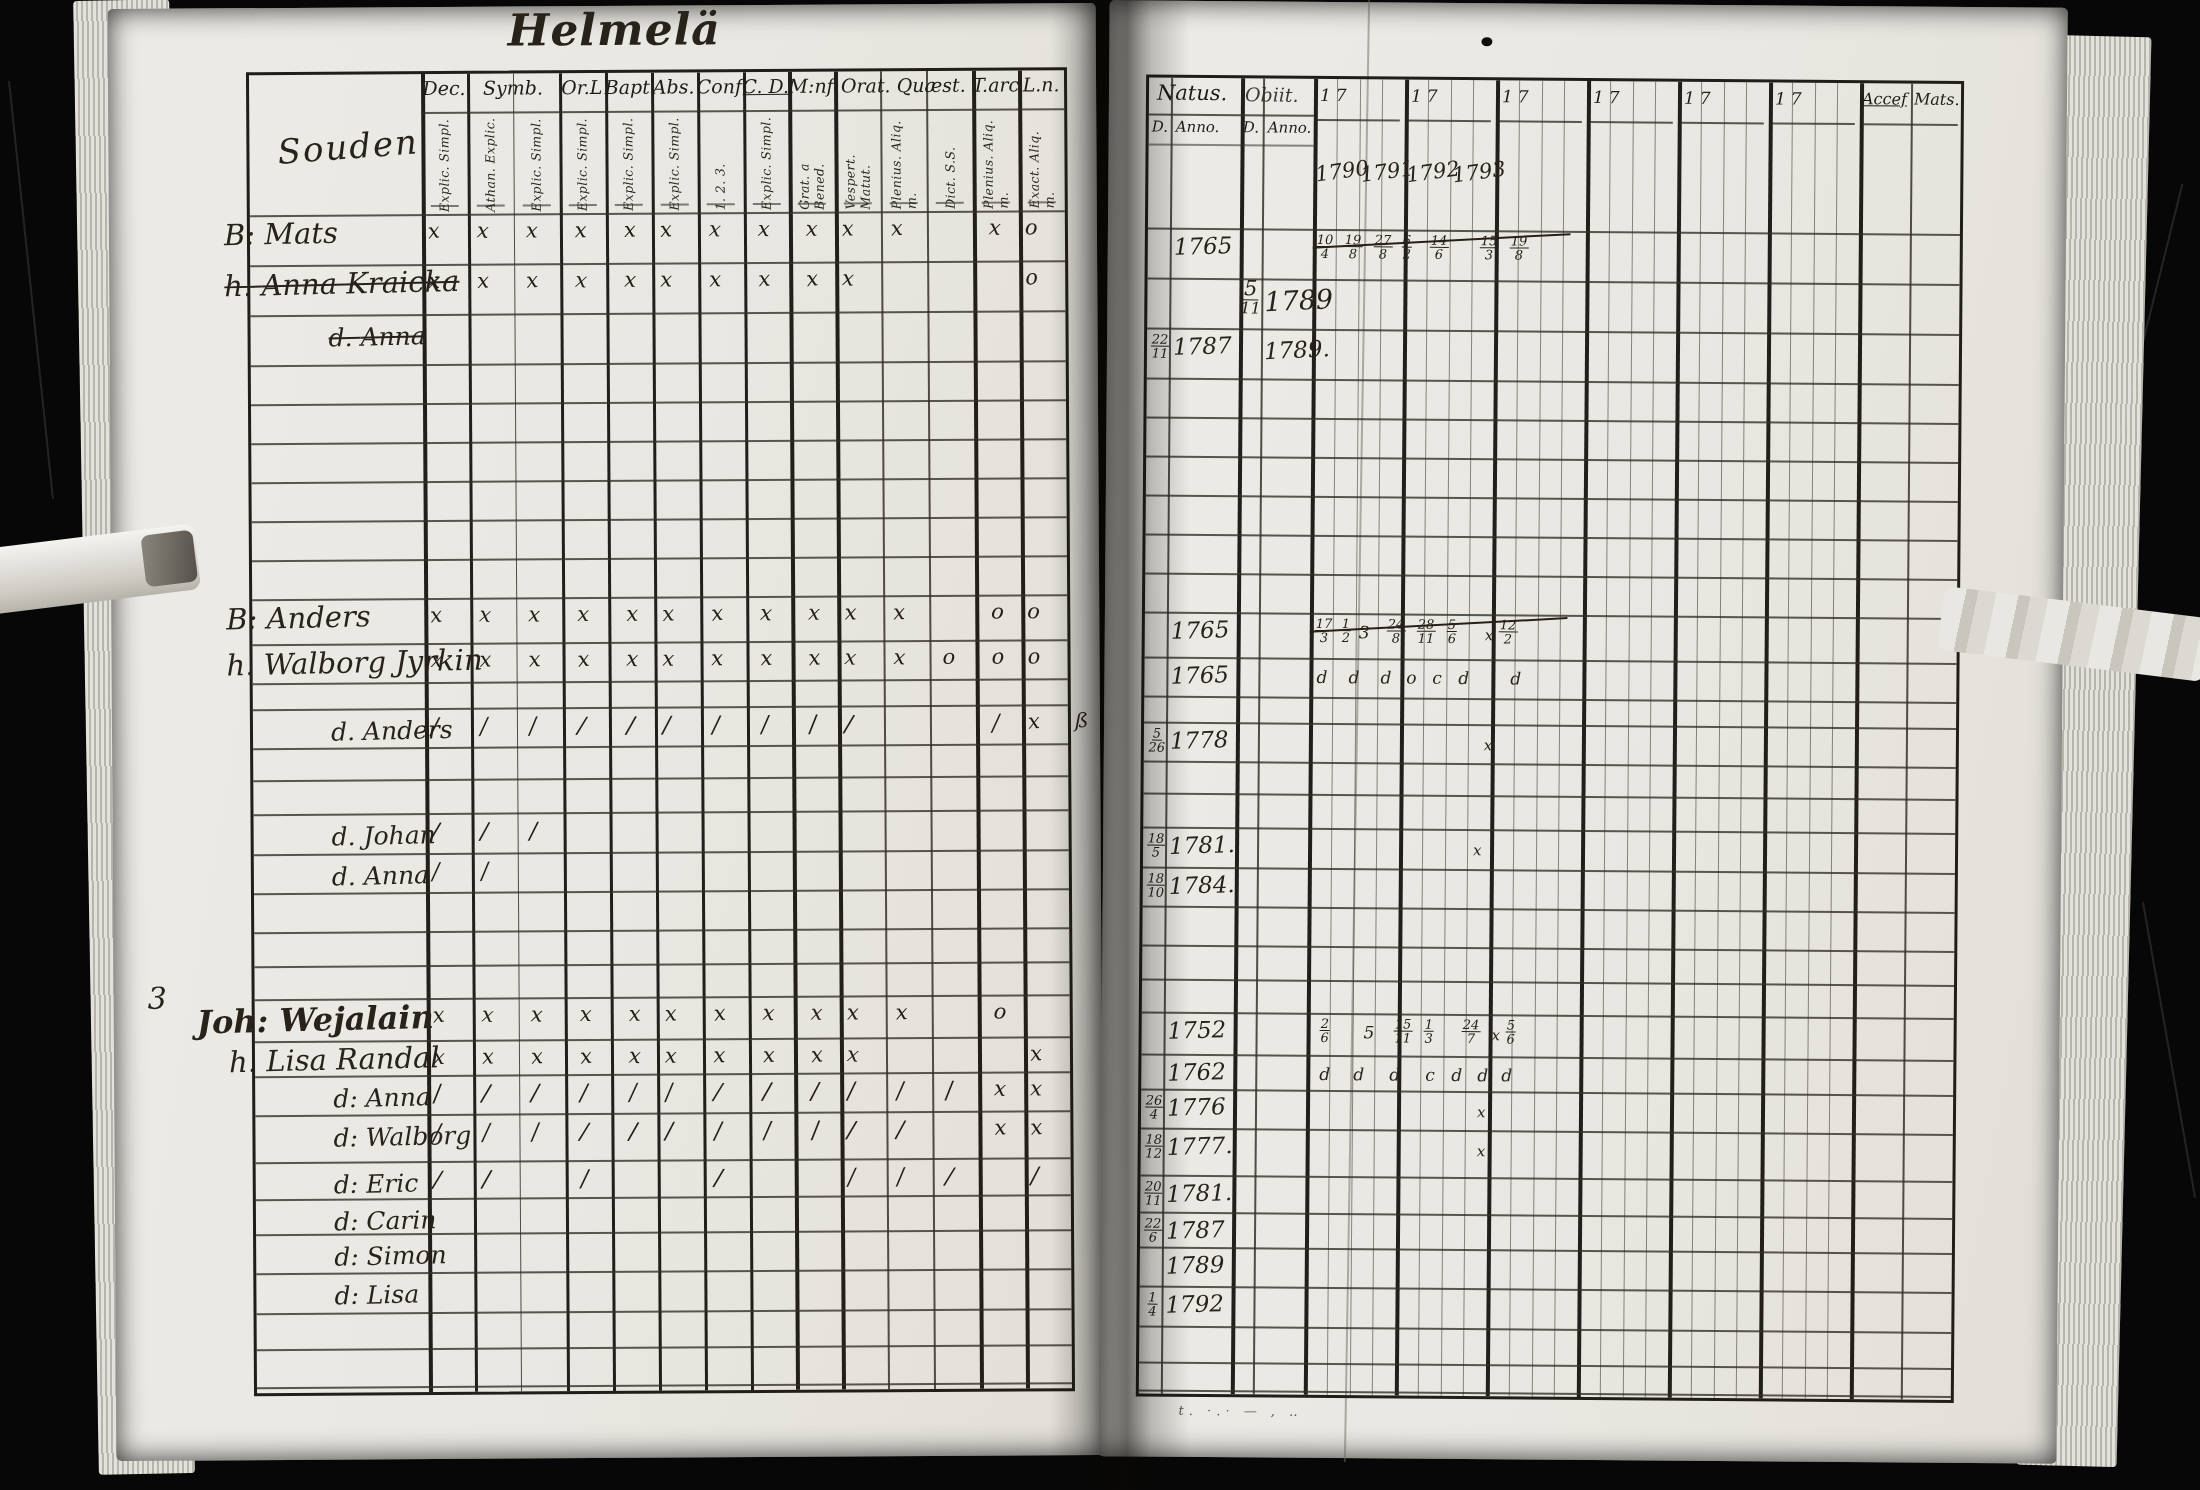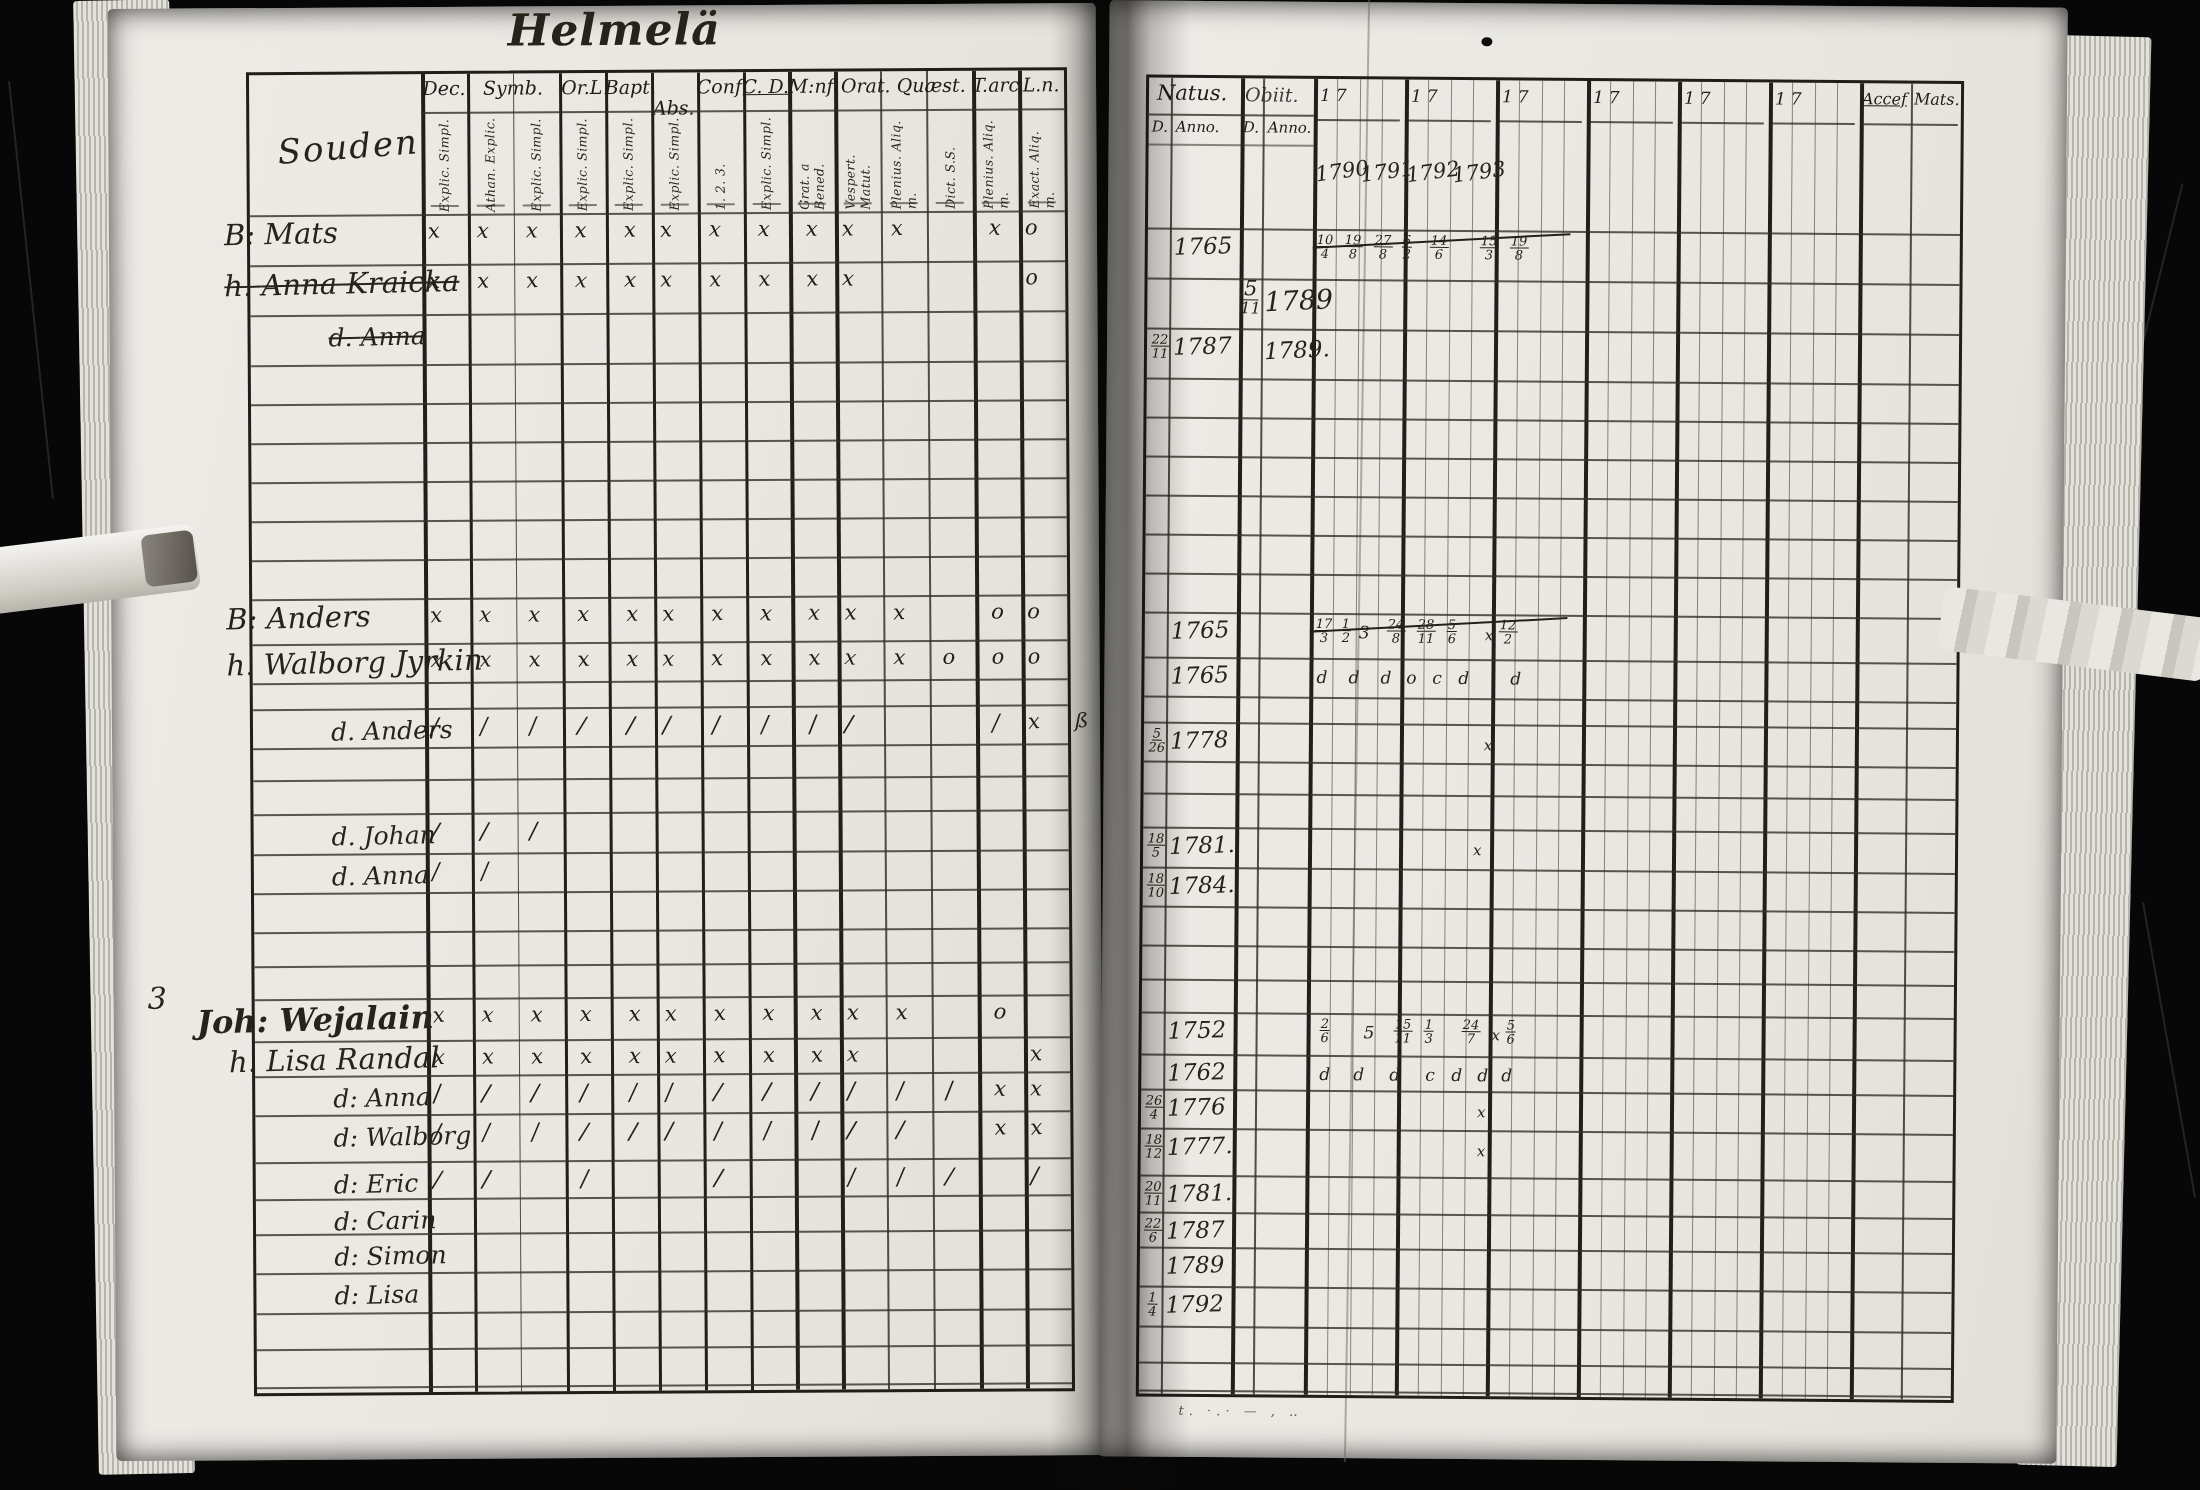--- a/index.html
+++ b/index.html
@@ -153,21 +153,21 @@
           <div class="sub">Explic. Simpl.</div>
         </div>
         <div class="abs print group-label" style="left: 309.786px; width: 45.9286px; top: 3px;">Or.L</div>
         <div class="subwrap" style="left: 309.786px; width: 45.9286px;">
           <div class="sub">Explic. Simpl.</div>
         </div>
         <div class="abs print group-label" style="left: 355.714px; width: 45.9286px; top: 3px;">Bapt.</div>
         <div class="subwrap" style="left: 355.714px; width: 45.9286px;">
           <div class="sub">Explic. Simpl.</div>
         </div>
-        <div class="abs print group-label" style="left: 401.643px; width: 45.9286px; top: 3px; margin-top: 21px;">Abs.</div>
+        <div class="abs print group-label" style="left: 401.643px; width: 45.9286px; top: 3px;">Abs.</div>
         <div class="subwrap" style="left: 401.643px; width: 45.9286px;">
           <div class="sub">Explic. Simpl.</div>
         </div>
         <div class="abs print group-label" style="left: 447.571px; width: 45.9286px; top: 3px;">Conf.</div>
         <div class="subwrap" style="left: 447.571px; width: 45.9286px;">
           <div class="sub">1. 2. 3.</div>
         </div>
         <div class="abs print group-label" style="left: 493.5px; width: 45.9286px; top: 3px; text-decoration: underline;">C. D.</div>
         <div class="subwrap" style="left: 493.5px; width: 45.9286px;">
           <div class="sub">Explic. Simpl.</div>

